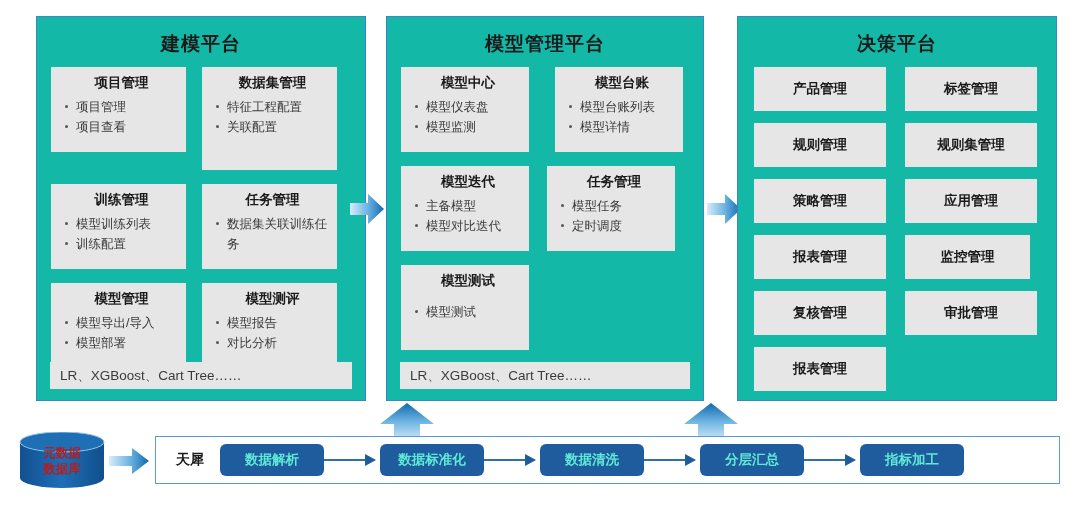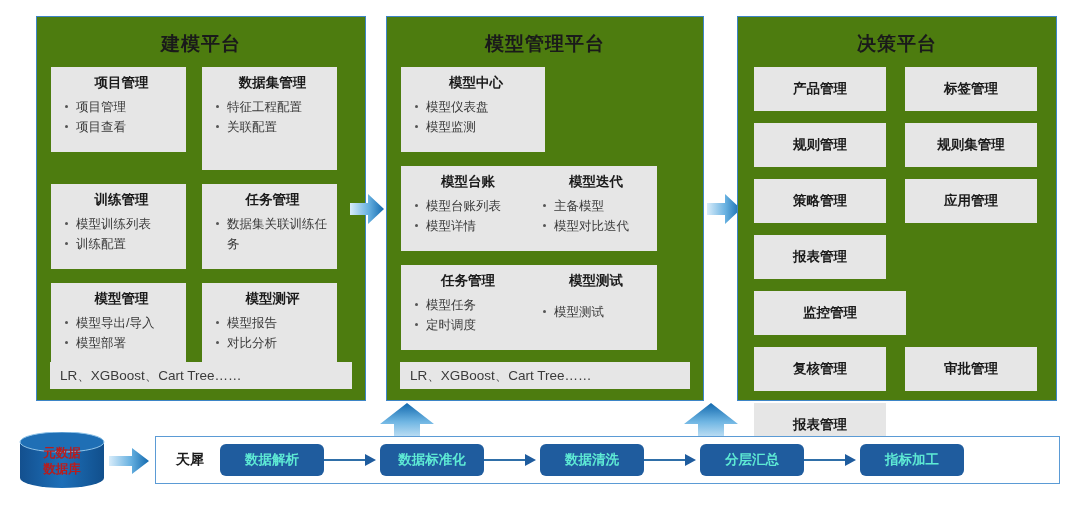--- a/index.html
+++ b/index.html
@@ -9,21 +9,21 @@
     font-family:"Liberation Sans","DejaVu Sans",sans-serif;
     color:#222;
     position:relative;
     overflow:hidden;
   }
   #stage{position:relative;width:1080px;height:511px;}
 
   
   .panel{
     position:absolute;
-    background:#4d7c0f;
+    background:#14b8a6;
     border:1.5px solid #3d85c6;
     box-sizing:border-box;
   }
   .panel-title{
     text-align:center;
     font-weight:bold;
     font-size:19px;
     color:#1a1a1a;
     letter-spacing:1px;
     margin-top:14px;
@@ -237,21 +237,21 @@
       </defs>
       <polygon points="1,11 19,11 19,2 35,17 19,32 19,23 1,23" fill="url(#ar1)"></polygon>
     </svg>
   </div>
 
   <div class="panel" style="left:386px;top:16px;width:318px;height:385px;">
     <div class="panel-title">模型管理平台</div>
 
     <div class="cards">
 
-      <div class="card" style="width:144px;height:85px;margin-right:26px;">
+      <div class="card" style="width:128px;height:85px;margin-right:26px;">
         <div class="card-title">模型中心</div>
         <ul class="bullets">
           <li>模型仪表盘</li>
           <li>模型监测</li>
         </ul>
       </div>
 
       <div class="card" style="width:128px;height:85px;">
         <div class="card-title">模型台账</div>
         <ul class="bullets">
@@ -305,21 +305,21 @@
     <div class="panel-title">决策平台</div>
 
     <div class="cards" style="padding:0 16px;">
       <div class="tile" style="width:132px;height:44px;margin:0 19px 12px 0;">产品管理</div>
       <div class="tile" style="width:132px;height:44px;margin:0 0 12px 0;">标签管理</div>
       <div class="tile" style="width:132px;height:44px;margin:0 19px 12px 0;">规则管理</div>
       <div class="tile" style="width:132px;height:44px;margin:0 0 12px 0;">规则集管理</div>
       <div class="tile" style="width:132px;height:44px;margin:0 19px 12px 0;">策略管理</div>
       <div class="tile" style="width:132px;height:44px;margin:0 0 12px 0;">应用管理</div>
       <div class="tile" style="width:132px;height:44px;margin:0 19px 12px 0;">报表管理</div>
-      <div class="tile" style="width:152px;height:44px;margin:0 0 12px 0;">监控管理</div>
+      <div class="tile" style="width:125px;height:44px;margin:0 0 12px 0;">监控管理</div>
       <div class="tile" style="width:132px;height:44px;margin:0 19px 12px 0;">复核管理</div>
       <div class="tile" style="width:132px;height:44px;margin:0 0 12px 0;">审批管理</div>
       <div class="tile" style="width:132px;height:44px;margin:0 19px 0 0;">报表管理</div>
     </div>
   </div>
 
   <div class="arrow-up" style="left:379px;top:402px;">
     <svg width="56" height="44" viewBox="0 0 56 44">
       <defs>
         <linearGradient id="up1" x1="0" y1="0" x2="0" y2="1">

